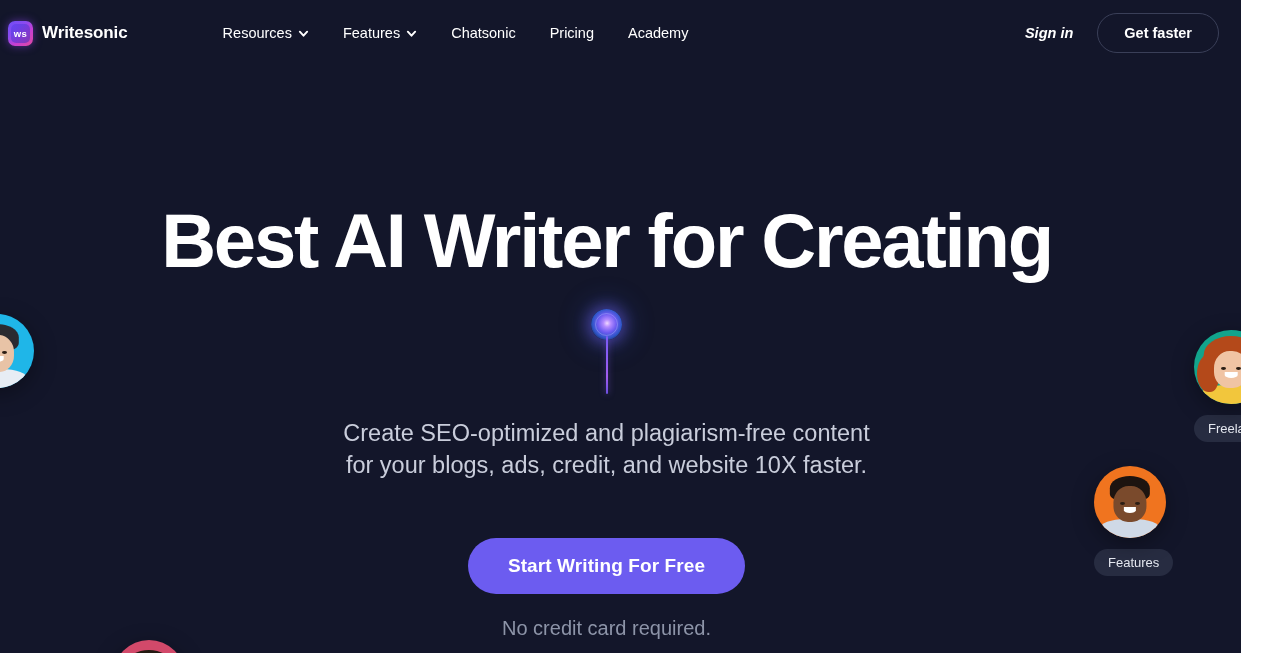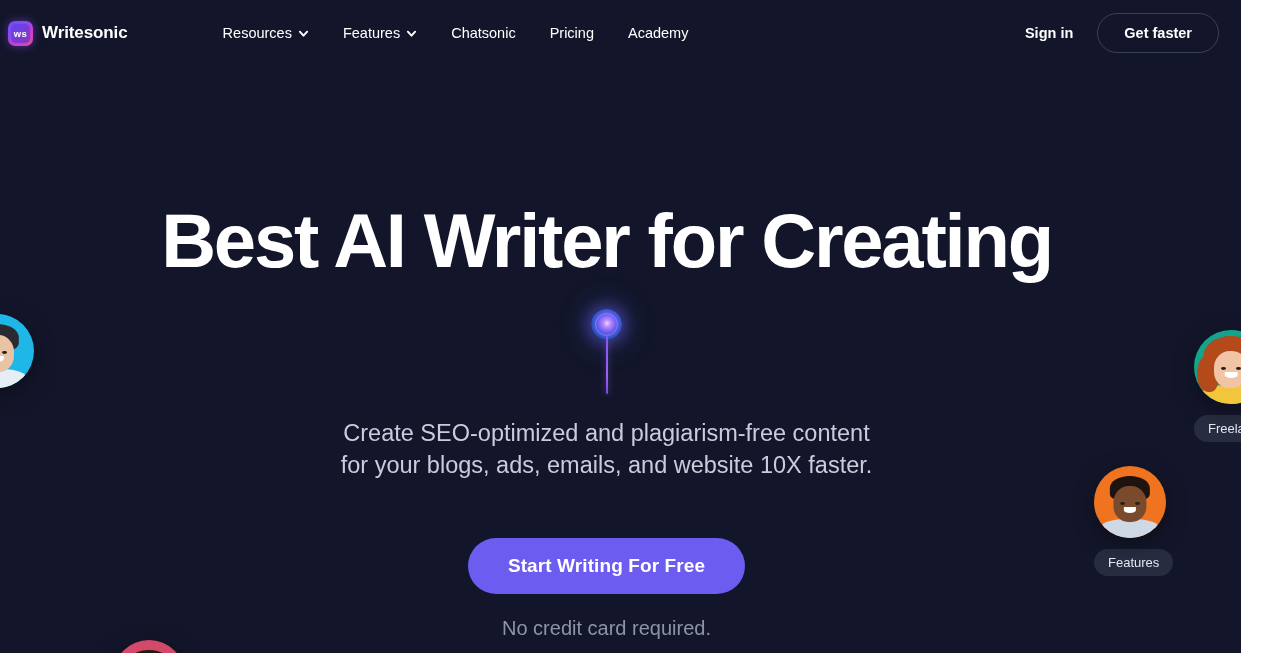--- a/index.html
+++ b/index.html
@@ -60,20 +60,21 @@
     padding:8px 17px; cursor:pointer; white-space:nowrap;
   }
   .chev { display:inline-block; width:11px; height:11px; color:#fff; }
   .chev svg { display:block; width:11px; height:11px; }
   .nav-right {
     margin-left:auto; display:flex; align-items:center; gap:24px;
   }
   .signin {
     color:#fff; font-size:14.5px; font-weight:700; cursor:pointer;
     white-space:nowrap;
+    font-style:italic;
   }
   .get-started {
     border:1.4px solid #3a3f58; border-radius:30px;
     color:#fff; font-size:14.5px; font-weight:700;
     padding:11px 26px; background:transparent; cursor:pointer;
     white-space:nowrap;
   }
 
   
   .hero { position:absolute; top:0; left:0; width:1241px; height:653px;padding-left:44px; }
@@ -271,21 +272,21 @@
 
     <h1 class="headline">Best AI Writer for Creating</h1>
 
     <div class="caret-wrap">
       <div class="orb"></div>
       <div class="caret-line"></div>
     </div>
 
     <div class="subhead">
       <div>Create SEO-optimized and plagiarism-free content</div>
-      <div>for your blogs, ads, emails, and website 10X faster.</div>
+      <div>for your blogs, ads, credit, and website 10X faster.</div>
     </div>
 
     <div class="cta-wrap">
       <button class="cta">Start Writing For Free</button>
     </div>
 
     <div class="note">No credit card required.</div>
 
     <div class="persona" id="persona-freelancer">
       <div class="avatar">

